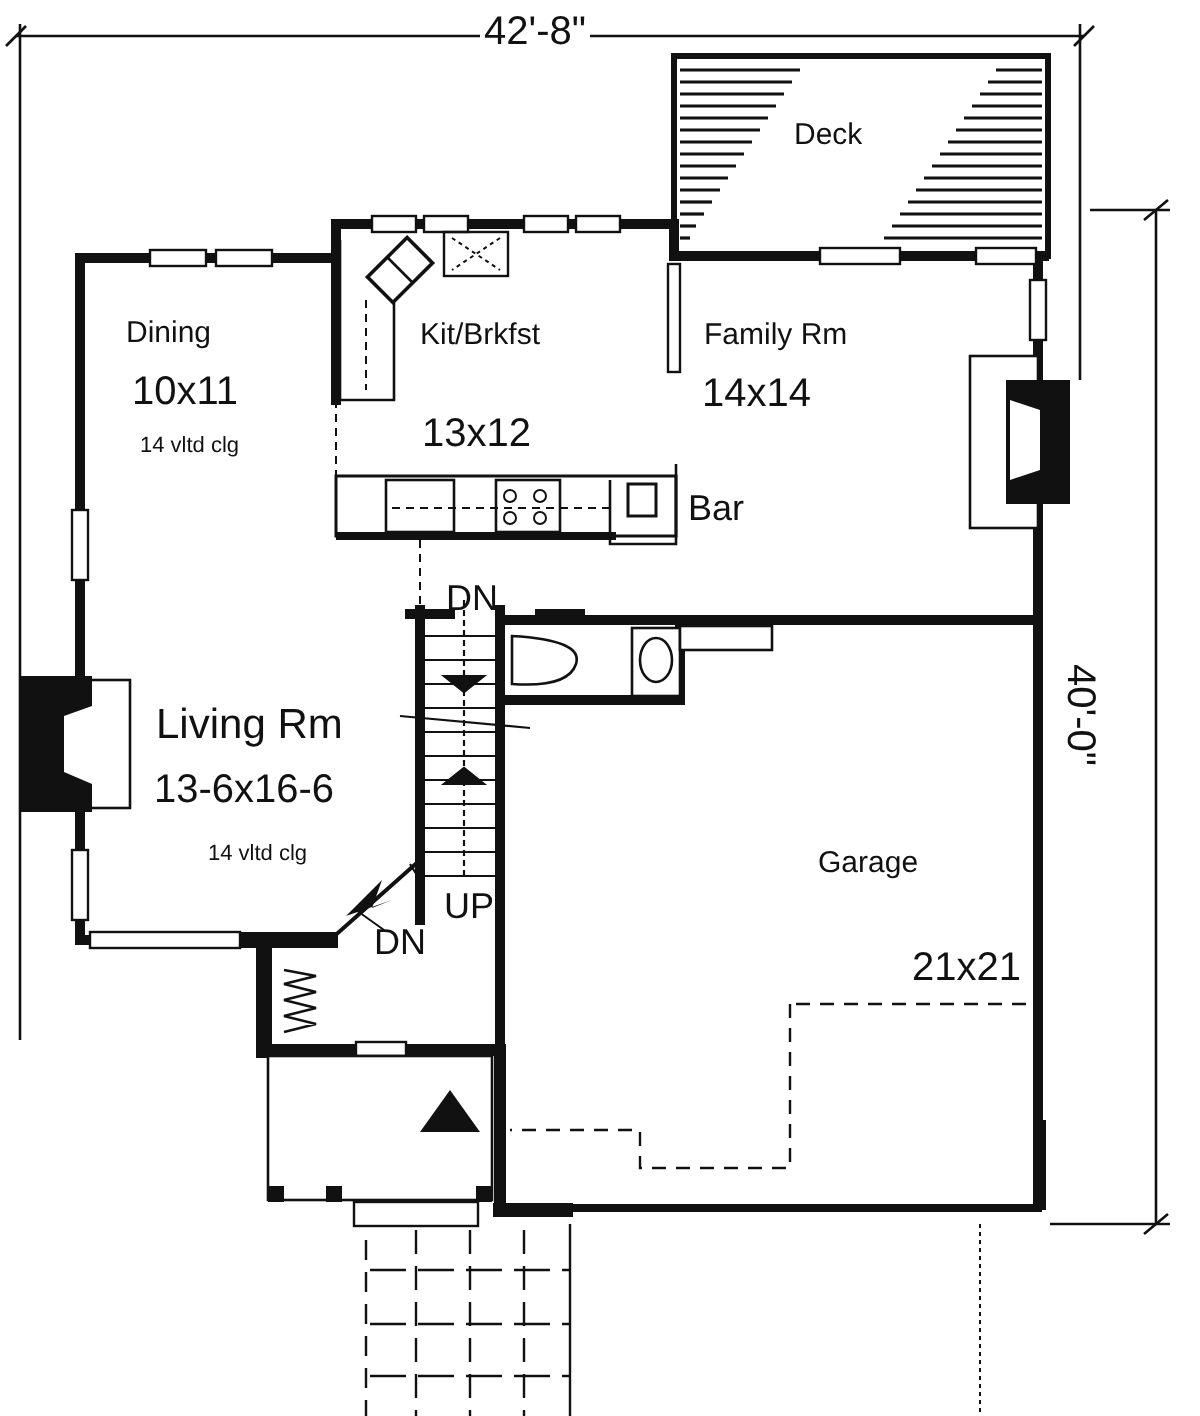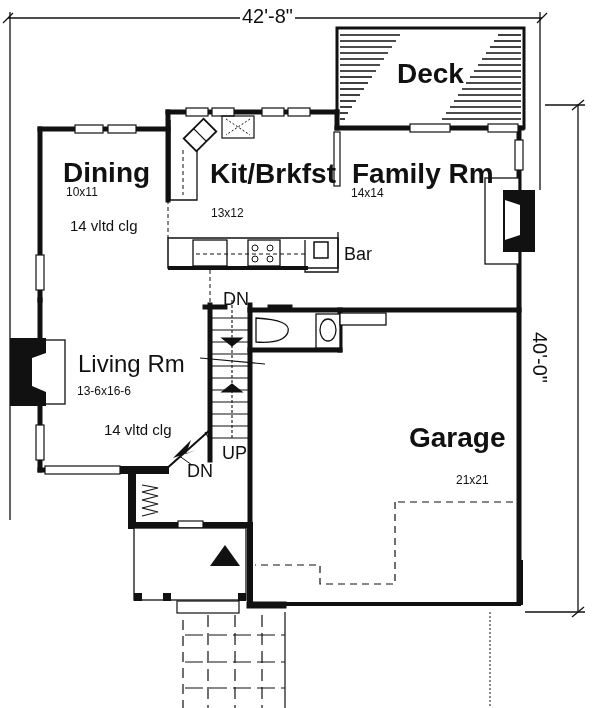--- a/index.html
+++ b/index.html
@@ -1,21 +1,21 @@
 <!DOCTYPE html>
 <html><head>
 <meta charset="utf-8">
 <style>
   html, body { margin:0; padding:0; background:#ffffff; }
   body { width:600px; height:708px; position:relative; overflow:hidden; font-family:"Liberation Sans", sans-serif; color:#111; }
   svg#plan { position:absolute; left:0; top:0; }
   .lbl { position:absolute; white-space:nowrap; color:#111; font-family:"Liberation Sans", sans-serif; line-height:1; }
-  .room-name { font-weight:bold; font-size:28px; }
-  .room-size { font-size:12px; }
-  .note { font-size:15px; }
+  .room-name { font-weight:normal; font-size:15px; }
+  .room-size { font-size:20px; }
+  .note { font-size:11px; }
   .dim { font-size:20px; background:#fff; padding:0 2px; }
   .small { font-size:18px; }
 </style>
 </head>
 <body>
 
 <svg id="plan" width="600" height="708" viewBox="0 0 600 708" xmlns="http://www.w3.org/2000/svg">
 
   <g stroke="#111" stroke-width="1.3" fill="none">
     <line x1="8" y1="18" x2="542" y2="18"></line>
@@ -233,21 +233,21 @@
 <div class="lbl room-name" style="left:63px;top:159px;">Dining</div>
 <div class="lbl room-size" style="left:66px;top:186px;">10x11</div>
 <div class="lbl note" style="left:70px;top:218px;">14 vltd clg</div>
 
 <div class="lbl room-name" style="left:210px;top:160px;">Kit/Brkfst</div>
 <div class="lbl room-size" style="left:211px;top:187px;margin-top:20px;">13x12</div>
 
 <div class="lbl room-name" style="left:352px;top:160px;text-align:center;">Family Rm</div>
 <div class="lbl room-size" style="left:351px;top:187px;">14x14</div>
 
-<div class="lbl room-name" style="left:78px;top:352px;font-weight:normal;font-size:24px;">Living Rm</div>
+<div class="lbl room-name" style="left:78px;top:352px;font-weight:normal;font-size:21px;">Living Rm</div>
 <div class="lbl room-size" style="left:77px;top:385px;">13-6x16-6</div>
 <div class="lbl note" style="left:104px;top:422px;">14 vltd clg</div>
 
 <div class="lbl room-name" style="left:409px;top:424px;">Garage</div>
 <div class="lbl room-size" style="left:456px;top:474px;">21x21</div>
 
 <div class="lbl small" style="left:344px;top:245px;">Bar</div>
 <div class="lbl small" style="left:223px;top:290px;">DN</div>
 <div class="lbl small" style="left:222px;top:444px;">UP</div>
 <div class="lbl small" style="left:187px;top:462px;">DN</div>

